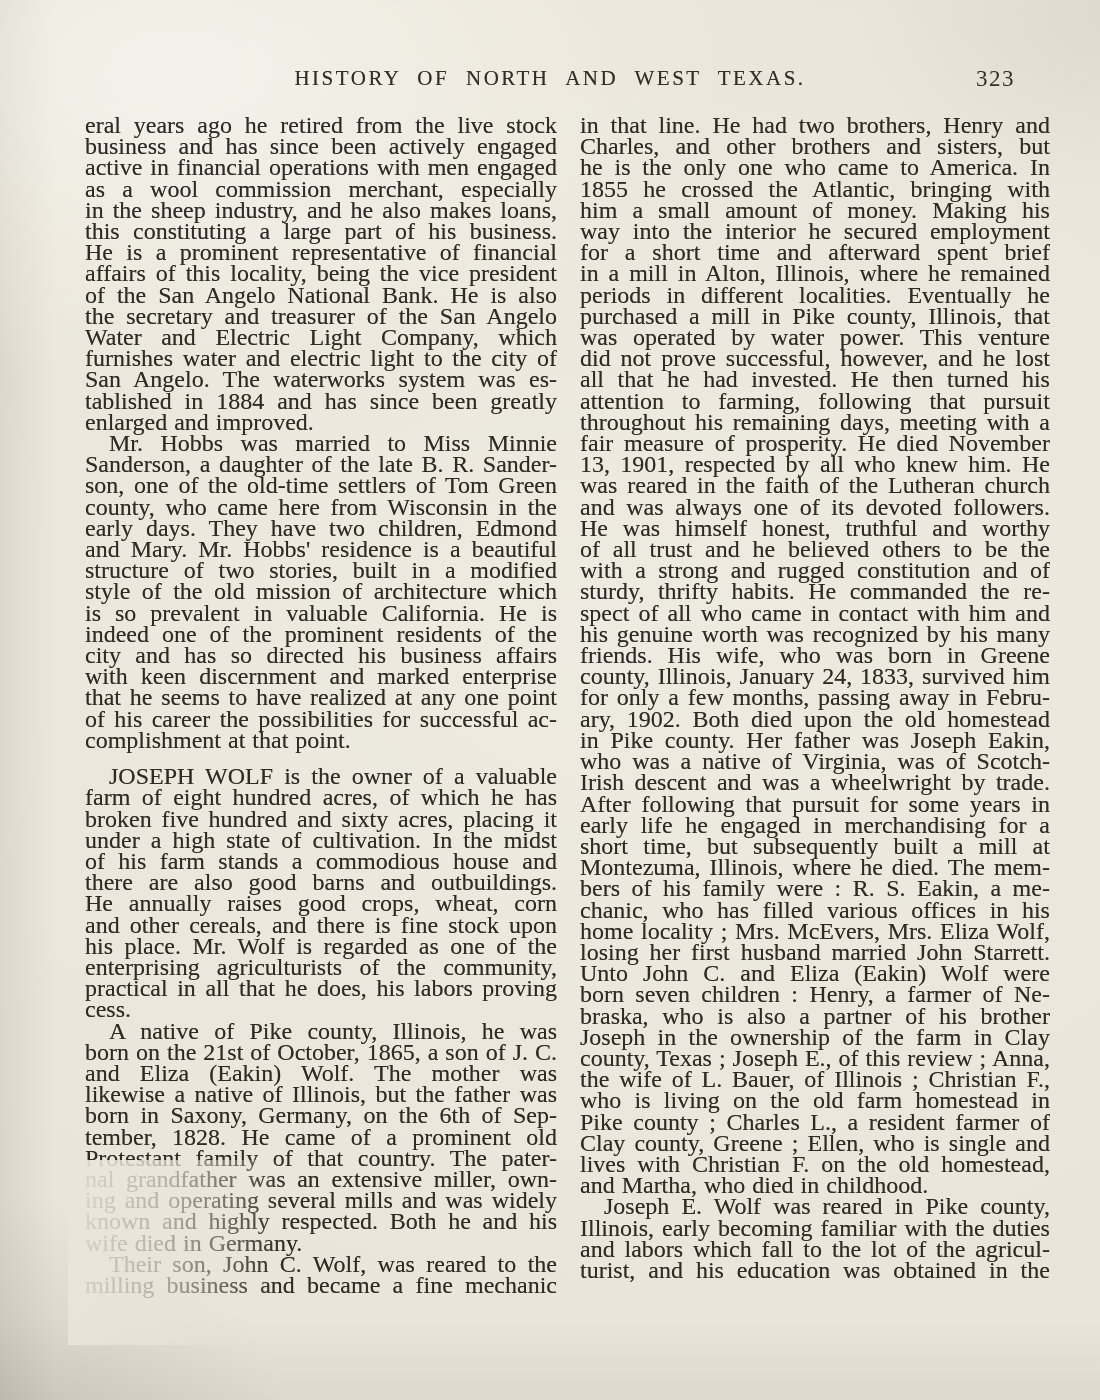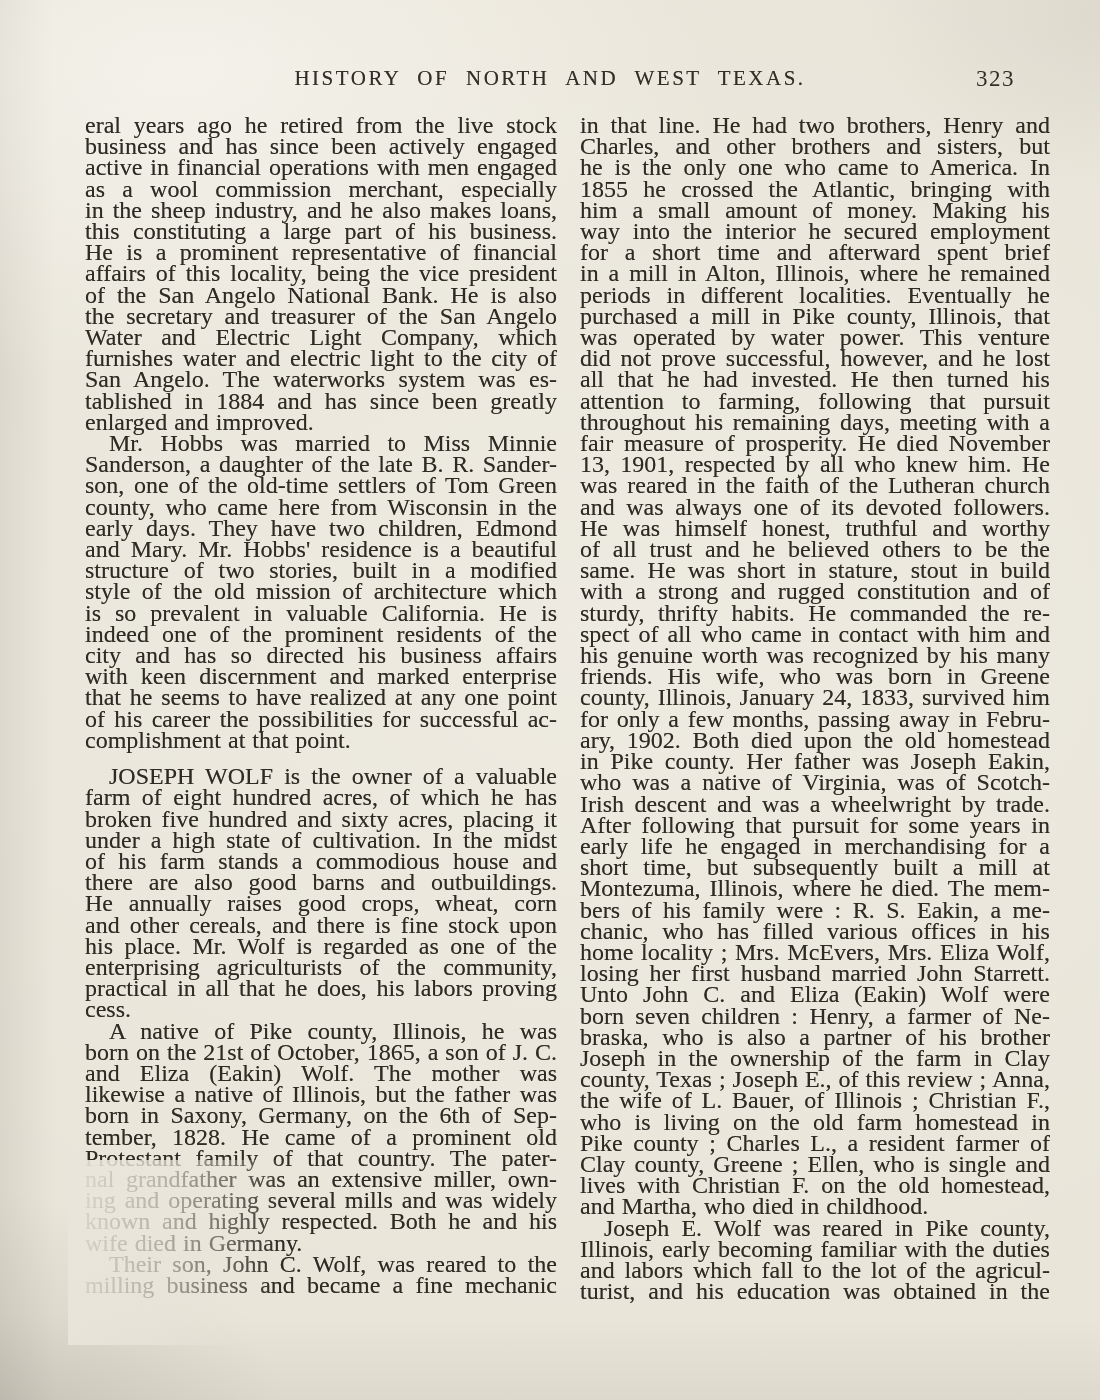--- a/index.html
+++ b/index.html
@@ -171,21 +171,20 @@
           <div class="line">did not prove successful, however, and he lost</div>
           <div class="line">all that he had invested. He then turned his</div>
           <div class="line">attention to farming, following that pursuit</div>
           <div class="line">throughout his remaining days, meeting with a</div>
           <div class="line">fair measure of prosperity. He died November</div>
           <div class="line">13, 1901, respected by all who knew him. He</div>
           <div class="line">was reared in the faith of the Lutheran church</div>
           <div class="line">and was always one of its devoted followers.</div>
           <div class="line">He was himself honest, truthful and worthy</div>
           <div class="line">of all trust and he believed others to be the</div>
-          <div class="line">same. He was short in stature, stout in build</div>
           <div class="line">with a strong and rugged constitution and of</div>
           <div class="line">sturdy, thrifty habits. He commanded the re-</div>
           <div class="line">spect of all who came in contact with him and</div>
           <div class="line">his genuine worth was recognized by his many</div>
           <div class="line">friends. His wife, who was born in Greene</div>
           <div class="line">county, Illinois, January 24, 1833, survived him</div>
           <div class="line">for only a few months, passing away in Febru-</div>
           <div class="line">ary, 1902. Both died upon the old homestead</div>
           <div class="line">in Pike county. Her father was Joseph Eakin,</div>
           <div class="line">who was a native of Virginia, was of Scotch-</div>

